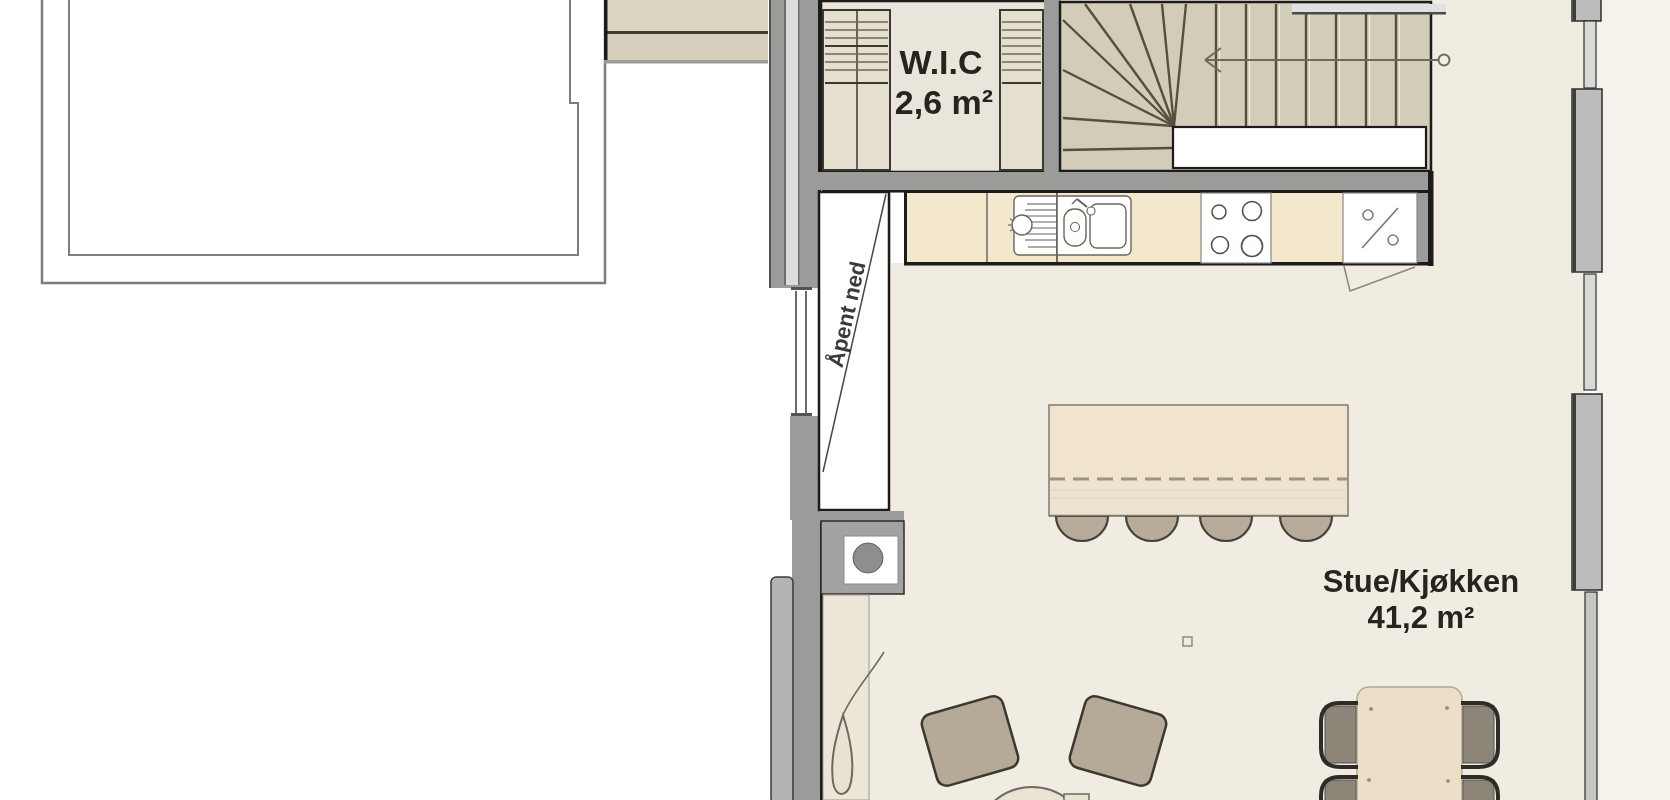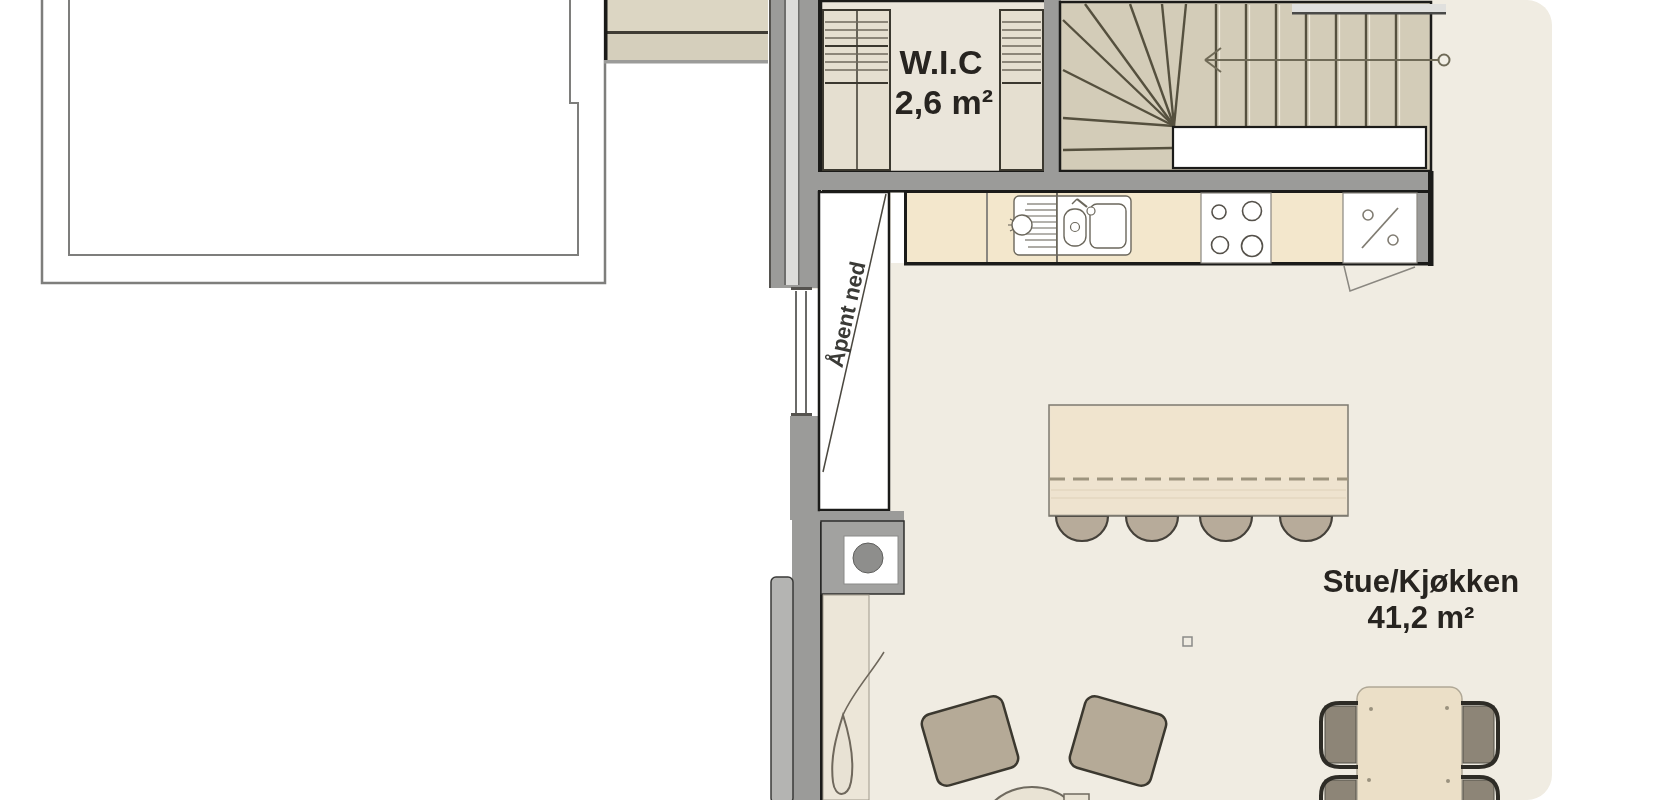--- a/index.html
+++ b/index.html
@@ -1,16 +1,16 @@
 <!DOCTYPE html>
 <html><head>
 <meta charset="utf-8">
 <style>
   html,body{margin:0;padding:0;background:#ffffff;}
-  .page{position:relative;width:1552px;height:800px;overflow:hidden;font-family:"Liberation Sans",sans-serif;border-radius:25px;}
+  .page{position:relative;width:1670px;height:800px;overflow:hidden;font-family:"Liberation Sans",sans-serif;}
   svg{display:block;}
 </style>
 </head>
 <body>
 <div class="page">
 <svg width="1670" height="800" viewBox="0 0 1670 800">
 
 <rect x="0" y="0" width="1670" height="800" fill="#ffffff"></rect>
 
 <rect x="1597" y="0" width="73" height="800" fill="#f5f2ec"></rect>

